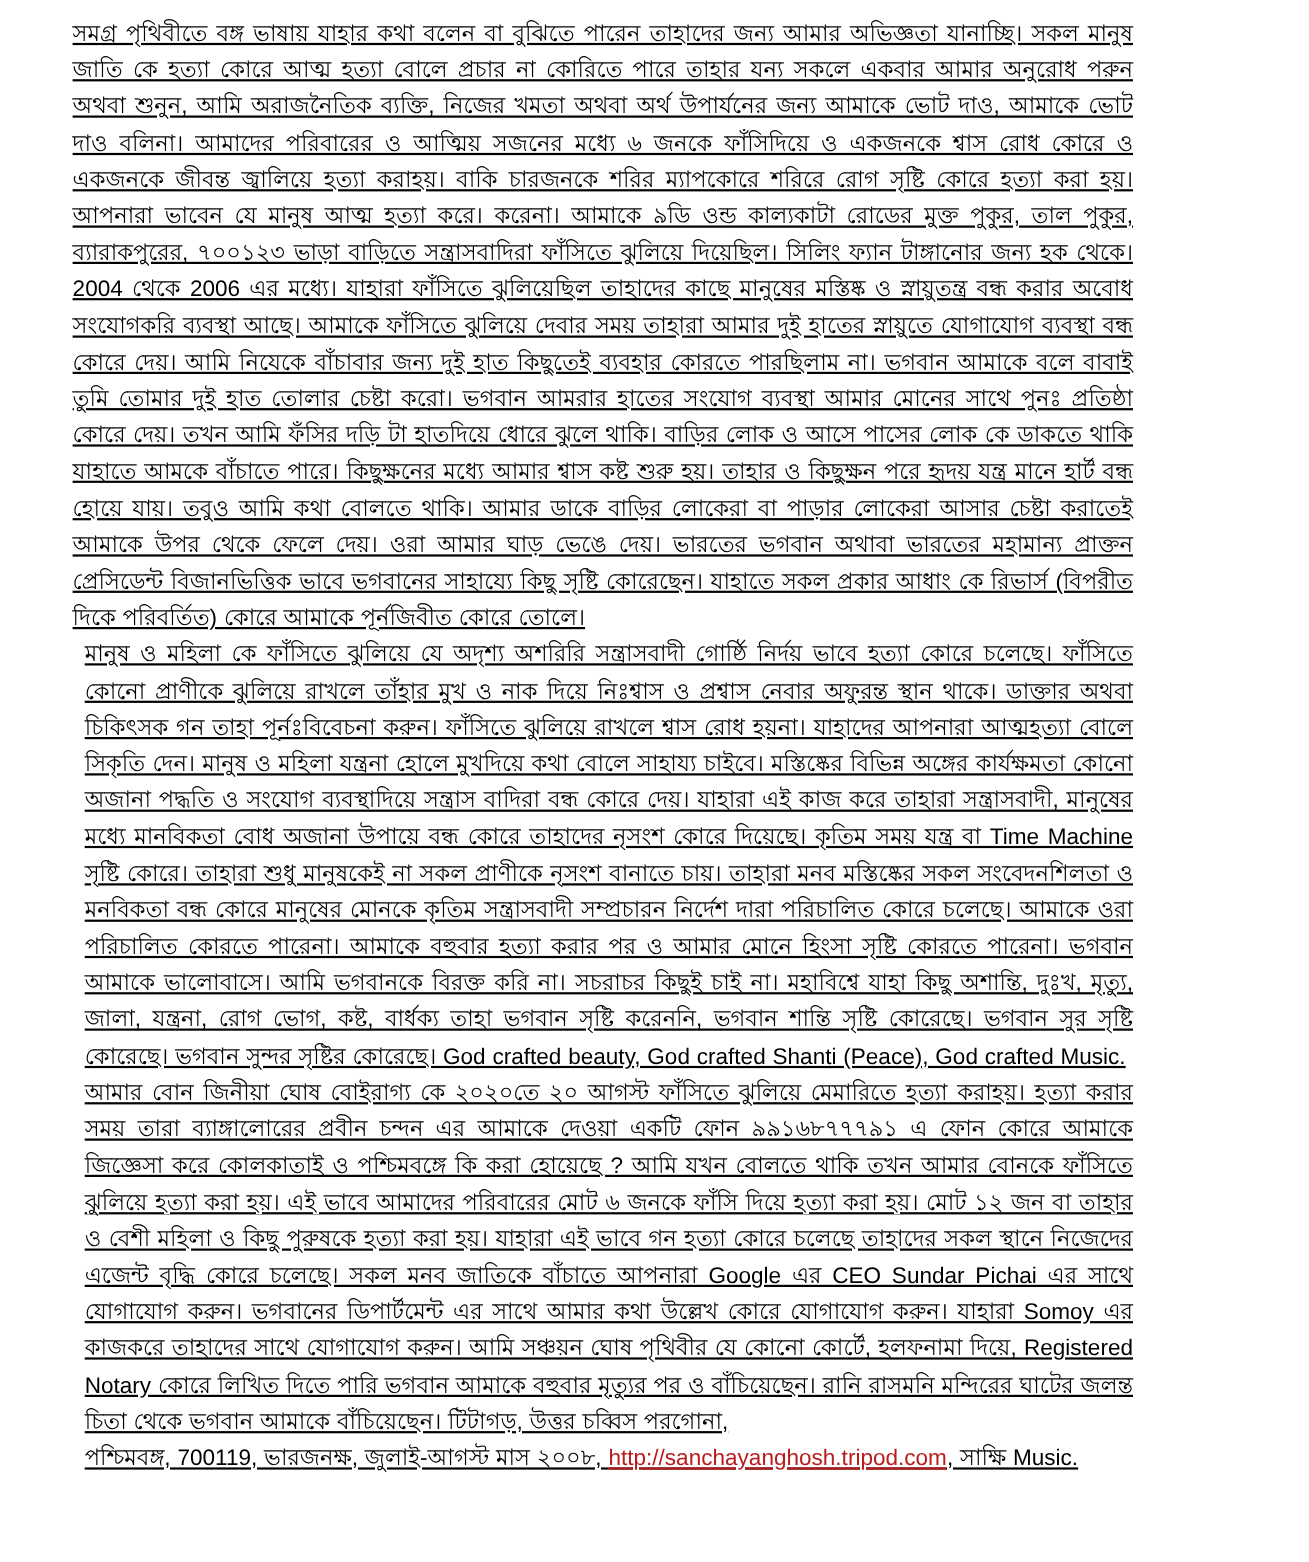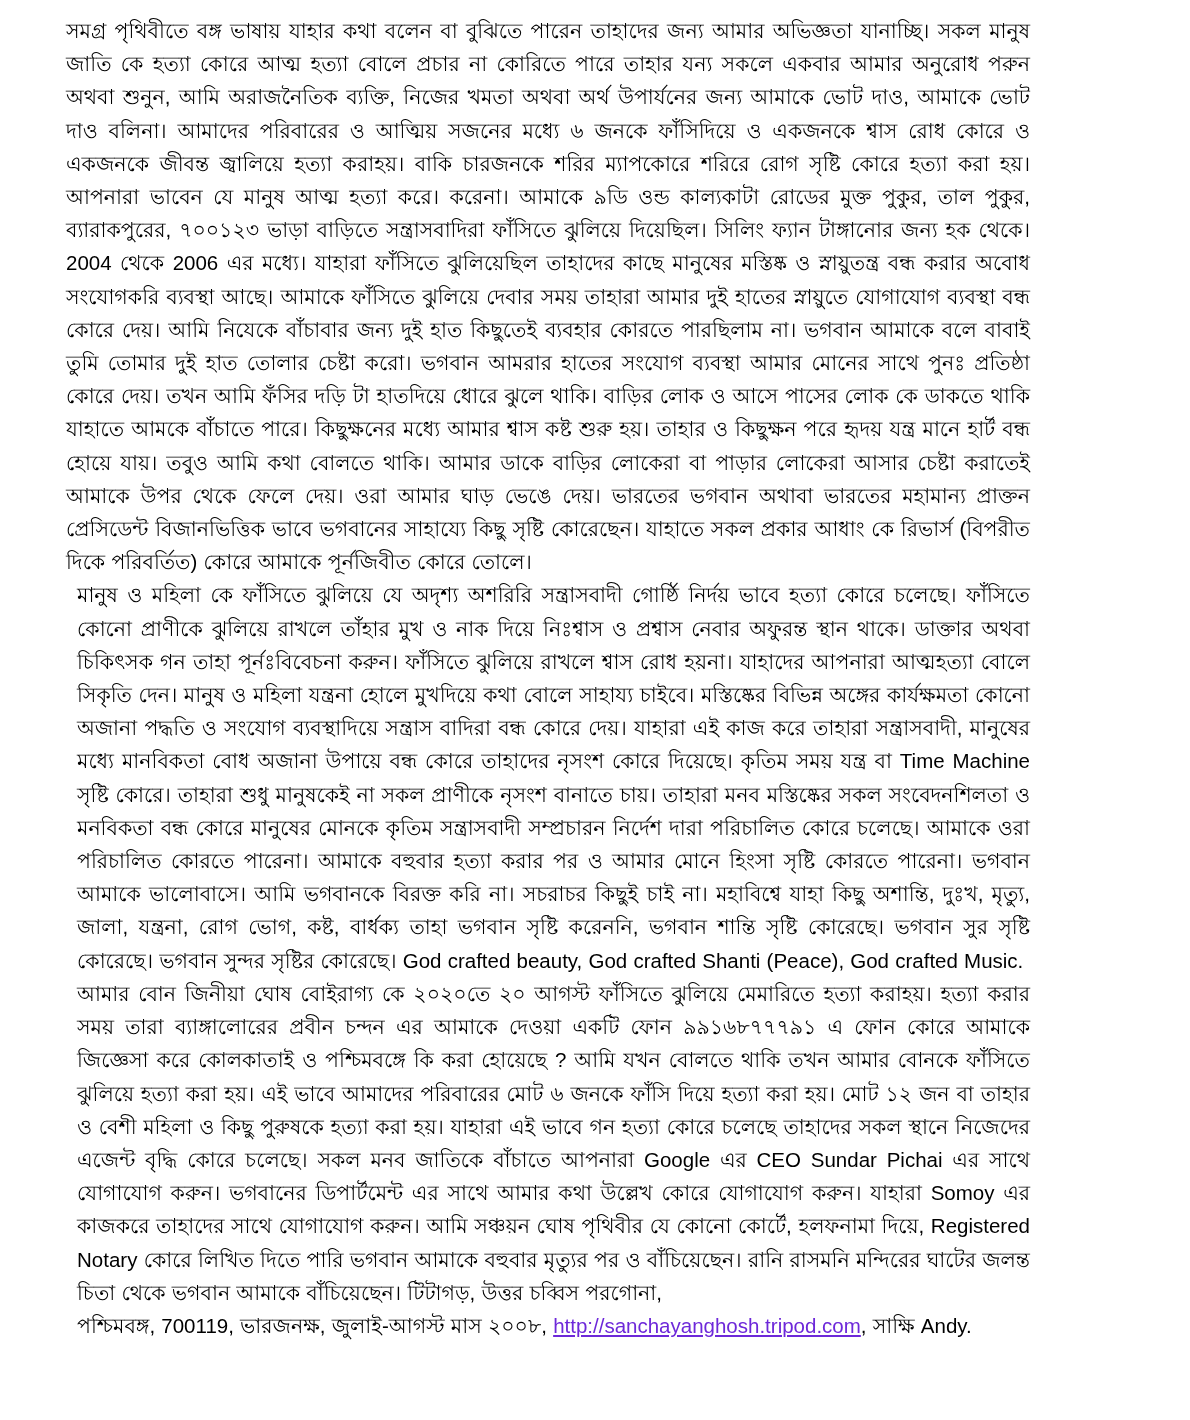--- a/index.html
+++ b/index.html
@@ -10,20 +10,21 @@
   body {
     width: 1190px;
     min-height: 1420px;
     font-family: "Liberation Sans", sans-serif;
     color: #000000;
   }
   .page {
     box-sizing: border-box;
     width: 1092px;
     padding: 14px 62px 10px 66px;
+    text-decoration: underline;
   }
   .para {
     font-size: 20.5px;
     line-height: 1.62;
     text-align: justify;
     text-justify: inter-word;
     margin: 0 0 0 0;
     word-spacing: 0.5px;
   }
   .para + .para {
@@ -38,14 +39,14 @@
     text-align: left;
   }
 </style>
 </head>
 <body>
 
 <div class="page">
   <p class="para">সমগ্র পৃথিবীতে বঙ্গ ভাষায় যাহার কথা বলেন বা বুঝিতে পারেন তাহাদের জন্য আমার অভিজ্ঞতা যানাচ্ছি। সকল মানুষ জাতি কে হত্যা কোরে আত্ম হত্যা বোলে প্রচার না কোরিতে পারে তাহার যন্য সকলে একবার আমার অনুরোধ পরুন অথবা শুনুন, আমি অরাজনৈতিক ব্যক্তি, নিজের খমতা অথবা অর্থ উপার্যনের জন্য আমাকে ভোট দাও, আমাকে ভোট দাও বলিনা। আমাদের পরিবারের ও আত্মিয় সজনের মধ্যে ৬ জনকে ফাঁসিদিয়ে ও একজনকে শ্বাস রোধ কোরে ও একজনকে জীবন্ত জ্বালিয়ে হত্যা করাহয়। বাকি চারজনকে শরির ম্যাপকোরে শরিরে রোগ সৃষ্টি কোরে হত্যা করা হয়। আপনারা ভাবেন যে মানুষ আত্ম হত্যা করে। করেনা। আমাকে ৯ডি ওন্ড কাল্যকাটা রোডের মুক্ত পুকুর, তাল পুকুর, ব্যারাকপুরের, ৭০০১২৩ ভাড়া বাড়িতে সন্ত্রাসবাদিরা ফাঁসিতে ঝুলিয়ে দিয়েছিল। সিলিং ফ্যান টাঙ্গানোর জন্য হক থেকে। 2004 থেকে 2006 এর মধ্যে। যাহারা ফাঁসিতে ঝুলিয়েছিল তাহাদের কাছে মানুষের মস্তিষ্ক ও স্নায়ুতন্ত্র বন্ধ করার অবোধ সংযোগকরি ব্যবস্থা আছে। আমাকে ফাঁসিতে ঝুলিয়ে দেবার সময় তাহারা আমার দুই হাতের স্নায়ুতে যোগাযোগ ব্যবস্থা বন্ধ কোরে দেয়। আমি নিযেকে বাঁচাবার জন্য দুই হাত কিছুতেই ব্যবহার কোরতে পারছিলাম না। ভগবান আমাকে বলে বাবাই তুমি তোমার দুই হাত তোলার চেষ্টা করো। ভগবান আমরার হাতের সংযোগ ব্যবস্থা আমার মোনের সাথে পুনঃ প্রতিষ্ঠা কোরে দেয়। তখন আমি ফঁসির দড়ি টা হাতদিয়ে ধোরে ঝুলে থাকি। বাড়ির লোক ও আসে পাসের লোক কে ডাকতে থাকি যাহাতে আমকে বাঁচাতে পারে। কিছুক্ষনের মধ্যে আমার শ্বাস কষ্ট শুরু হয়। তাহার ও কিছুক্ষন পরে হৃদয় যন্ত্র মানে হার্ট বন্ধ হোয়ে যায়। তবুও আমি কথা বোলতে থাকি। আমার ডাকে বাড়ির লোকেরা বা পাড়ার লোকেরা আসার চেষ্টা করাতেই আমাকে উপর থেকে ফেলে দেয়। ওরা আমার ঘাড় ভেঙে দেয়। ভারতের ভগবান অথাবা ভারতের মহামান্য প্রাক্তন প্রেসিডেন্ট বিজানভিত্তিক ভাবে ভগবানের সাহায্যে কিছু সৃষ্টি কোরেছেন। যাহাতে সকল প্রকার আধাং কে রিভার্স (বিপরীত দিকে পরিবর্তিত) কোরে আমাকে পূর্নজিবীত কোরে তোলে।</p>
   <p class="para">মানুষ ও মহিলা কে ফাঁসিতে ঝুলিয়ে যে অদৃশ্য অশরিরি সন্ত্রাসবাদী গোর্ষ্ঠি নির্দয় ভাবে হত্যা কোরে চলেছে। ফাঁসিতে কোনো প্রাণীকে ঝুলিয়ে রাখলে তাঁহার মুখ ও নাক দিয়ে নিঃশ্বাস ও প্রশ্বাস নেবার অফুরন্ত স্থান থাকে। ডাক্তার অথবা চিকিৎসক গন তাহা পূর্নঃবিবেচনা করুন। ফাঁসিতে ঝুলিয়ে রাখলে শ্বাস রোধ হয়না। যাহাদের আপনারা আত্মহত্যা বোলে সিকৃতি দেন। মানুষ ও মহিলা যন্ত্রনা হোলে মুখদিয়ে কথা বোলে সাহায্য চাইবে। মস্তিষ্কের বিভিন্ন অঙ্গের কার্যক্ষমতা কোনো অজানা পদ্ধতি ও সংযোগ ব্যবস্থাদিয়ে সন্ত্রাস বাদিরা বন্ধ কোরে দেয়। যাহারা এই কাজ করে তাহারা সন্ত্রাসবাদী, মানুষের মধ্যে মানবিকতা বোধ অজানা উপায়ে বন্ধ কোরে তাহাদের নৃসংশ কোরে দিয়েছে। কৃতিম সময় যন্ত্র বা Time Machine সৃষ্টি কোরে। তাহারা শুধু মানুষকেই না সকল প্রাণীকে নৃসংশ বানাতে চায়। তাহারা মনব মস্তিষ্কের সকল সংবেদনশিলতা ও মনবিকতা বন্ধ কোরে মানুষের মোনকে কৃতিম সন্ত্রাসবাদী সম্প্রচারন নির্দেশ দারা পরিচালিত কোরে চলেছে। আমাকে ওরা পরিচালিত কোরতে পারেনা। আমাকে বহুবার হত্যা করার পর ও আমার মোনে হিংসা সৃষ্টি কোরতে পারেনা। ভগবান আমাকে ভালোবাসে। আমি ভগবানকে বিরক্ত করি না। সচরাচর কিছুই চাই না। মহাবিশ্বে যাহা কিছু অশান্তি, দুঃখ, মৃত্যু, জালা, যন্ত্রনা, রোগ ভোগ, কষ্ট, বার্ধক্য তাহা ভগবান সৃষ্টি করেননি, ভগবান শান্তি সৃষ্টি কোরেছে। ভগবান সুর সৃষ্টি কোরেছে। ভগবান সুন্দর সৃষ্টির কোরেছে। God crafted beauty, God crafted Shanti (Peace), God crafted Music.</p>
   <p class="para">আমার বোন জিনীয়া ঘোষ বোইরাগ্য কে ২০২০তে ২০ আগস্ট ফাঁসিতে ঝুলিয়ে মেমারিতে হত্যা করাহয়। হত্যা করার সময় তারা ব্যাঙ্গালোরের প্রবীন চন্দন এর আমাকে দেওয়া একটি ফোন ৯৯১৬৮৭৭৭৯১ এ ফোন কোরে আমাকে জিজ্ঞেসা করে কোলকাতাই ও পশ্চিমবঙ্গে কি করা হোয়েছে ? আমি যখন বোলতে থাকি তখন আমার বোনকে ফাঁসিতে ঝুলিয়ে হত্যা করা হয়। এই ভাবে আমাদের পরিবারের মোট ৬ জনকে ফাঁসি দিয়ে হত্যা করা হয়। মোট ১২ জন বা তাহার ও বেশী মহিলা ও কিছু পুরুষকে হত্যা করা হয়। যাহারা এই ভাবে গন হত্যা কোরে চলেছে তাহাদের সকল স্থানে নিজেদের এজেন্ট বৃদ্ধি কোরে চলেছে। সকল মনব জাতিকে বাঁচাতে আপনারা Google এর CEO Sundar Pichai এর সাথে যোগাযোগ করুন। ভগবানের ডিপার্টমেন্ট এর সাথে আমার কথা উল্লেখ কোরে যোগাযোগ করুন। যাহারা Somoy এর কাজকরে তাহাদের সাথে যোগাযোগ করুন। আমি সঞ্চয়ন ঘোষ পৃথিবীর যে কোনো কোর্টে, হলফনামা দিয়ে, Registered Notary কোরে লিখিত দিতে পারি ভগবান আমাকে বহুবার মৃত্যুর পর ও বাঁচিয়েছেন। রানি রাসমনি মন্দিরের ঘাটের জলন্ত চিতা থেকে ভগবান আমাকে বাঁচিয়েছেন। টিটাগড়, উত্তর চব্বিস পরগোনা,</p>
-  <p class="para last-line"><span>পশ্চিমবঙ্গ, 700119, ভারজনক্ষ, জুলাই-আগস্ট মাস ২০০৮, </span><a class="doc-link" href="#" style="color: #6d28d9;">http://sanchayanghosh.tripod.com</a><span>, সাক্ষি Andy.</span></p>
+  <p class="para last-line"><span>পশ্চিমবঙ্গ, 700119, ভারজনক্ষ, জুলাই-আগস্ট মাস ২০০৮, </span><a class="doc-link" href="#" style="color: #b91c1c;">http://sanchayanghosh.tripod.com</a><span>, সাক্ষি Music.</span></p>
 </div>
 
 </body></html>

